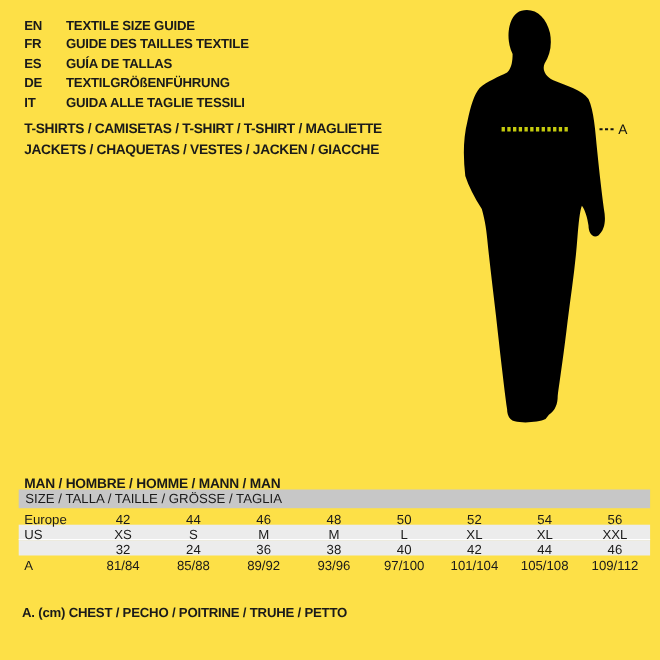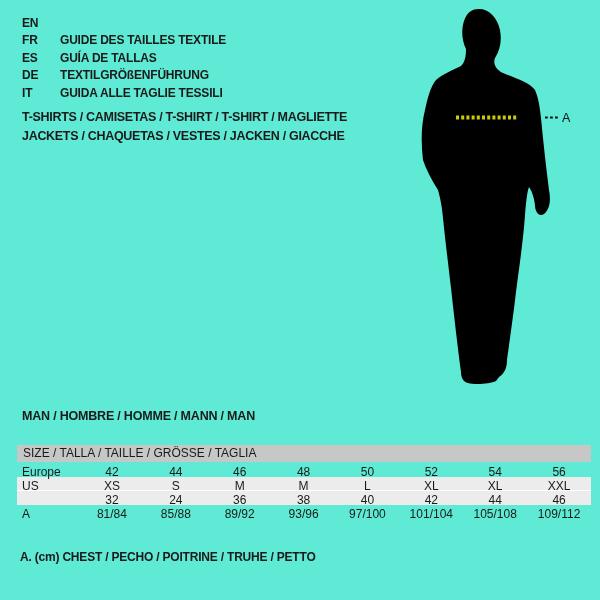--- a/index.html
+++ b/index.html
@@ -1,20 +1,20 @@
 <!DOCTYPE html>
 <html><head>
 <meta charset="utf-8">
 <style>
   html, body { margin: 0; padding: 0; }
   .page {
     position: relative;
     width: 600px;
     height: 600px;
-    background: #5eead4;
+    background: #fde047;
     overflow: hidden;
     font-family: "Liberation Sans", sans-serif;
     color: #1a1a1a;
   }
 
   
   .legend {
     position: absolute;
     top: 15px;
     left: 22px;
@@ -47,21 +47,21 @@
   }
   .measure-label-text {
     font-family: "Liberation Sans", sans-serif;
     font-size: 12.5px;
     fill: #111111;
   }
 
   
   .section-title {
     position: absolute;
-    top: 408px;
+    top: 432px;
     left: 22px;
     font-size: 12.5px;
     font-weight: bold;
     line-height: 16px;
     letter-spacing: -0.2px;
     white-space: nowrap;
   }
 
   
   .size-table {
@@ -104,20 +104,21 @@
   }
 </style>
 </head>
 <body>
 
 <div class="page">
 
   <div class="legend">
     <div class="legend-row">
       <span class="legend-code">EN</span>
+      <span class="legend-title">TEXTILE SIZE GUIDE</span>
     </div>
     <div class="legend-row">
       <span class="legend-code">FR</span>
       <span class="legend-title">GUIDE DES TAILLES TEXTILE</span>
     </div>
     <div class="legend-row">
       <span class="legend-code">ES</span>
       <span class="legend-title">GUÍA DE TALLAS</span>
     </div>
     <div class="legend-row">

